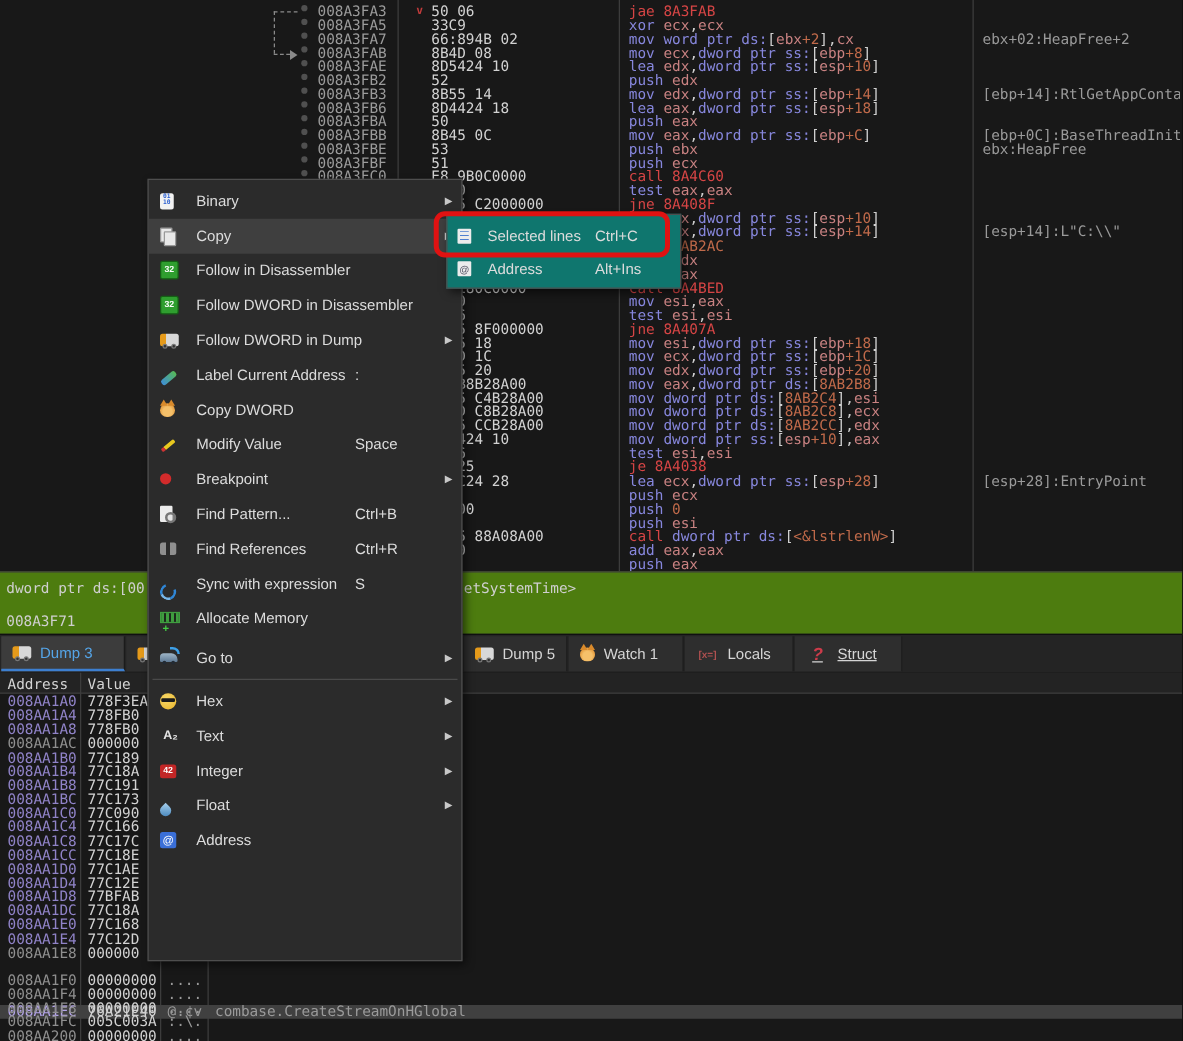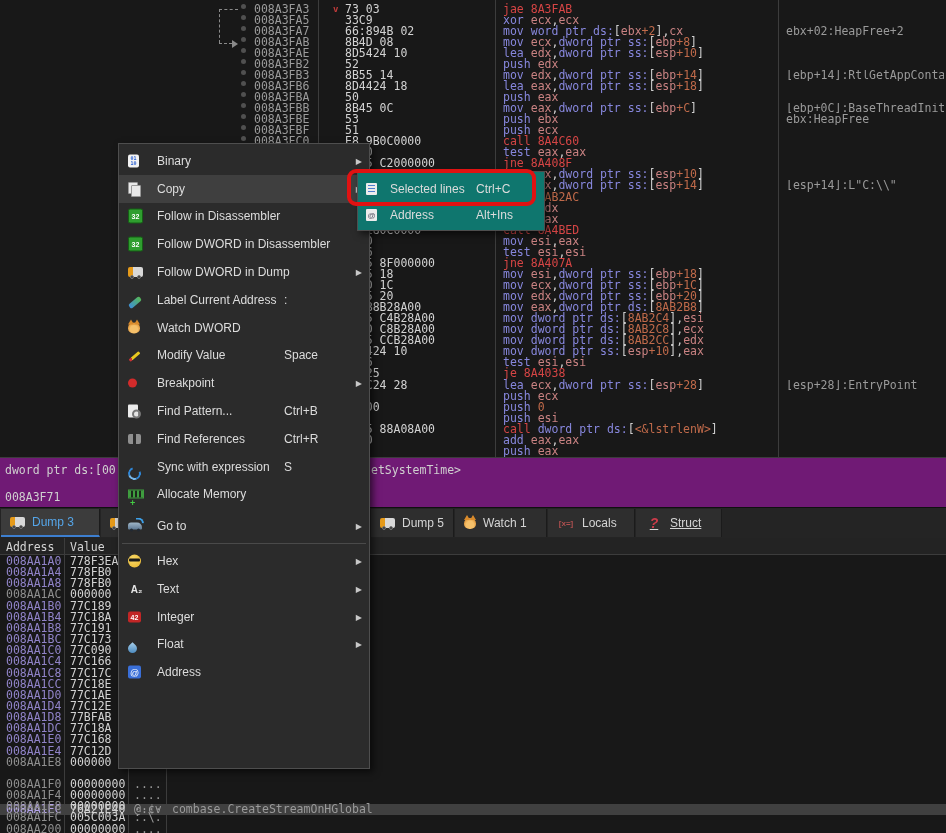--- a/index.html
+++ b/index.html
@@ -19,21 +19,21 @@
   .taken{position:absolute;left:333px;top:-1px;color:#c23b3b;font-size:9px;font-weight:bold;}
   .tm{color:#8787dd;}.tr{color:#c98282;}.tn{color:#c06a4a;}.tj{color:#d64545;}.tw{color:#d0d0d0;}
   
   .jb{position:absolute;z-index:1;}
   #jb-top{left:219px;top:9px;width:19px;border-top:1px dashed #8a8a8a;}
   #jb-vert{left:219px;top:9px;height:34px;border-left:1px dashed #8a8a8a;}
   #jb-bot{left:219px;top:43px;width:13px;border-top:1px dashed #8a8a8a;}
   #jb-arrow{left:232px;top:40px;width:0;height:0;border-left:6px solid #8a8a8a;border-top:4px solid transparent;border-bottom:4px solid transparent;}
 
   
-  #infopane{position:absolute;left:0;top:457px;width:946px;height:50px;border-top:1px solid #3c3c3c;background:#701a75;}
+  #infopane{position:absolute;left:0;top:457px;width:946px;height:50px;border-top:1px solid #3c3c3c;background:#4d7c0f;}
   #infopane span{position:absolute;white-space:pre;color:#cfcfcf;}
   #info-frag-left{left:5px;top:5px;}
   #info-frag-right{left:371px;top:5px;}
   #info-address{left:5px;top:32px;}
 
   
   #tabbar{position:absolute;left:0;top:507px;width:946px;height:31px;background:#242424;border-top:1px solid #101010;}
   .tab{position:absolute;top:1px;height:28px;background:#2e2e2e;border-right:1px solid #1b1b1b;
        font-family:"Liberation Sans",sans-serif;font-size:12px;color:#d5d5d5;display:flex;align-items:center;box-sizing:border-box;}
   .tab.selected{background:#3c3c3c;color:#55a5e8;border-bottom:2px solid #3d7fd0;}
@@ -135,21 +135,21 @@
 
   <div id="disasm">
     <div class="vsep" style="left:318px;top:0;height:457px;"></div>
     <div class="vsep" style="left:495px;top:0;height:457px;"></div>
     <div class="vsep" style="left:778px;top:0;height:457px;"></div>
     <div class="jb" id="jb-top"></div>
     <div class="jb" id="jb-vert"></div>
     <div class="jb" id="jb-bot"></div>
     <div class="jb" id="jb-arrow"></div>
     <div id="drows">
-        <div class="drow" style="top: 3.5px;"><span class="dot"></span><span class="taken">v</span><span class="c-addr">008A3FA3</span><span class="c-bytes">73 03</span><span class="c-instr"><span class="tj" style="position: static;">jae</span> <span class="tj" style="position: static;">8A3FAB</span></span></div>
+        <div class="drow" style="top: 3.5px;"><span class="dot"></span><span class="taken">v</span><span class="c-addr">008A3FA3</span><span class="c-bytes">50 06</span><span class="c-instr"><span class="tj" style="position: static;">jae</span> <span class="tj" style="position: static;">8A3FAB</span></span></div>
         <div class="drow" style="top: 14.56px;"><span class="dot"></span><span class="c-addr">008A3FA5</span><span class="c-bytes">33C9</span><span class="c-instr"><span class="tm" style="position: static;">xor</span> <span class="tr" style="position: static;">ecx</span><span class="tw" style="position: static;">,</span><span class="tr" style="position: static;">ecx</span></span></div>
         <div class="drow" style="top: 25.62px;"><span class="dot"></span><span class="c-addr">008A3FA7</span><span class="c-bytes">66:894B 02</span><span class="c-instr"><span class="tm" style="position: static;">mov</span> <span class="tm" style="position: static;">word</span> <span class="tm" style="position: static;">ptr</span> <span class="tm" style="position: static;">ds:</span><span class="tw" style="position: static;">[</span><span class="tr" style="position: static;">ebx</span><span class="tn" style="position: static;">+</span><span class="tn" style="position: static;">2</span><span class="tw" style="position: static;">]</span><span class="tw" style="position: static;">,</span><span class="tr" style="position: static;">cx</span></span><span class="c-comment">ebx+02:HeapFree+2</span></div>
         <div class="drow" style="top: 36.68px;"><span class="dot"></span><span class="c-addr">008A3FAB</span><span class="c-bytes">8B4D 08</span><span class="c-instr"><span class="tm" style="position: static;">mov</span> <span class="tr" style="position: static;">ecx</span><span class="tw" style="position: static;">,</span><span class="tm" style="position: static;">dword</span> <span class="tm" style="position: static;">ptr</span> <span class="tm" style="position: static;">ss:</span><span class="tw" style="position: static;">[</span><span class="tr" style="position: static;">ebp</span><span class="tn" style="position: static;">+</span><span class="tn" style="position: static;">8</span><span class="tw" style="position: static;">]</span></span></div>
         <div class="drow" style="top: 47.74px;"><span class="dot"></span><span class="c-addr">008A3FAE</span><span class="c-bytes">8D5424 10</span><span class="c-instr"><span class="tm" style="position: static;">lea</span> <span class="tr" style="position: static;">edx</span><span class="tw" style="position: static;">,</span><span class="tm" style="position: static;">dword</span> <span class="tm" style="position: static;">ptr</span> <span class="tm" style="position: static;">ss:</span><span class="tw" style="position: static;">[</span><span class="tr" style="position: static;">esp</span><span class="tn" style="position: static;">+</span><span class="tn" style="position: static;">10</span><span class="tw" style="position: static;">]</span></span></div>
         <div class="drow" style="top: 58.8px;"><span class="dot"></span><span class="c-addr">008A3FB2</span><span class="c-bytes">52</span><span class="c-instr"><span class="tm" style="position: static;">push</span> <span class="tr" style="position: static;">edx</span></span></div>
         <div class="drow" style="top: 69.86px;"><span class="dot"></span><span class="c-addr">008A3FB3</span><span class="c-bytes">8B55 14</span><span class="c-instr"><span class="tm" style="position: static;">mov</span> <span class="tr" style="position: static;">edx</span><span class="tw" style="position: static;">,</span><span class="tm" style="position: static;">dword</span> <span class="tm" style="position: static;">ptr</span> <span class="tm" style="position: static;">ss:</span><span class="tw" style="position: static;">[</span><span class="tr" style="position: static;">ebp</span><span class="tn" style="position: static;">+</span><span class="tn" style="position: static;">14</span><span class="tw" style="position: static;">]</span></span><span class="c-comment">[ebp+14]:RtlGetAppConta</span></div>
         <div class="drow" style="top: 80.92px;"><span class="dot"></span><span class="c-addr">008A3FB6</span><span class="c-bytes">8D4424 18</span><span class="c-instr"><span class="tm" style="position: static;">lea</span> <span class="tr" style="position: static;">eax</span><span class="tw" style="position: static;">,</span><span class="tm" style="position: static;">dword</span> <span class="tm" style="position: static;">ptr</span> <span class="tm" style="position: static;">ss:</span><span class="tw" style="position: static;">[</span><span class="tr" style="position: static;">esp</span><span class="tn" style="position: static;">+</span><span class="tn" style="position: static;">18</span><span class="tw" style="position: static;">]</span></span></div>
         <div class="drow" style="top: 91.98px;"><span class="dot"></span><span class="c-addr">008A3FBA</span><span class="c-bytes">50</span><span class="c-instr"><span class="tm" style="position: static;">push</span> <span class="tr" style="position: static;">eax</span></span></div>
         <div class="drow" style="top: 103.04px;"><span class="dot"></span><span class="c-addr">008A3FBB</span><span class="c-bytes">8B45 0C</span><span class="c-instr"><span class="tm" style="position: static;">mov</span> <span class="tr" style="position: static;">eax</span><span class="tw" style="position: static;">,</span><span class="tm" style="position: static;">dword</span> <span class="tm" style="position: static;">ptr</span> <span class="tm" style="position: static;">ss:</span><span class="tw" style="position: static;">[</span><span class="tr" style="position: static;">ebp</span><span class="tn" style="position: static;">+</span><span class="tn" style="position: static;">C</span><span class="tw" style="position: static;">]</span></span><span class="c-comment">[ebp+0C]:BaseThreadInitT</span></div>
         <div class="drow" style="top: 114.1px;"><span class="dot"></span><span class="c-addr">008A3FBE</span><span class="c-bytes">53</span><span class="c-instr"><span class="tm" style="position: static;">push</span> <span class="tr" style="position: static;">ebx</span></span><span class="c-comment">ebx:HeapFree</span></div>
@@ -288,21 +288,21 @@
         <span class="mlabel">Follow DWORD in Dump</span>
         <span class="marrow">▶</span>
       </div>
       <div class="mitem">
         <span class="micon i-label-icon"></span>
         <span class="mlabel">Label Current Address</span>
         <span class="mshort">:</span>
       </div>
       <div class="mitem">
         <span class="micon i-watch-icon"></span>
-        <span class="mlabel">Watch DWORD</span>
+        <span class="mlabel">Copy DWORD</span>
       </div>
       <div class="mitem">
         <span class="micon i-pencil-icon"></span>
         <span class="mlabel">Modify Value</span>
         <span class="mshort">Space</span>
       </div>
       <div class="mitem">
         <span class="micon i-breakpoint-icon"></span>
         <span class="mlabel">Breakpoint</span>
         <span class="marrow">▶</span>

